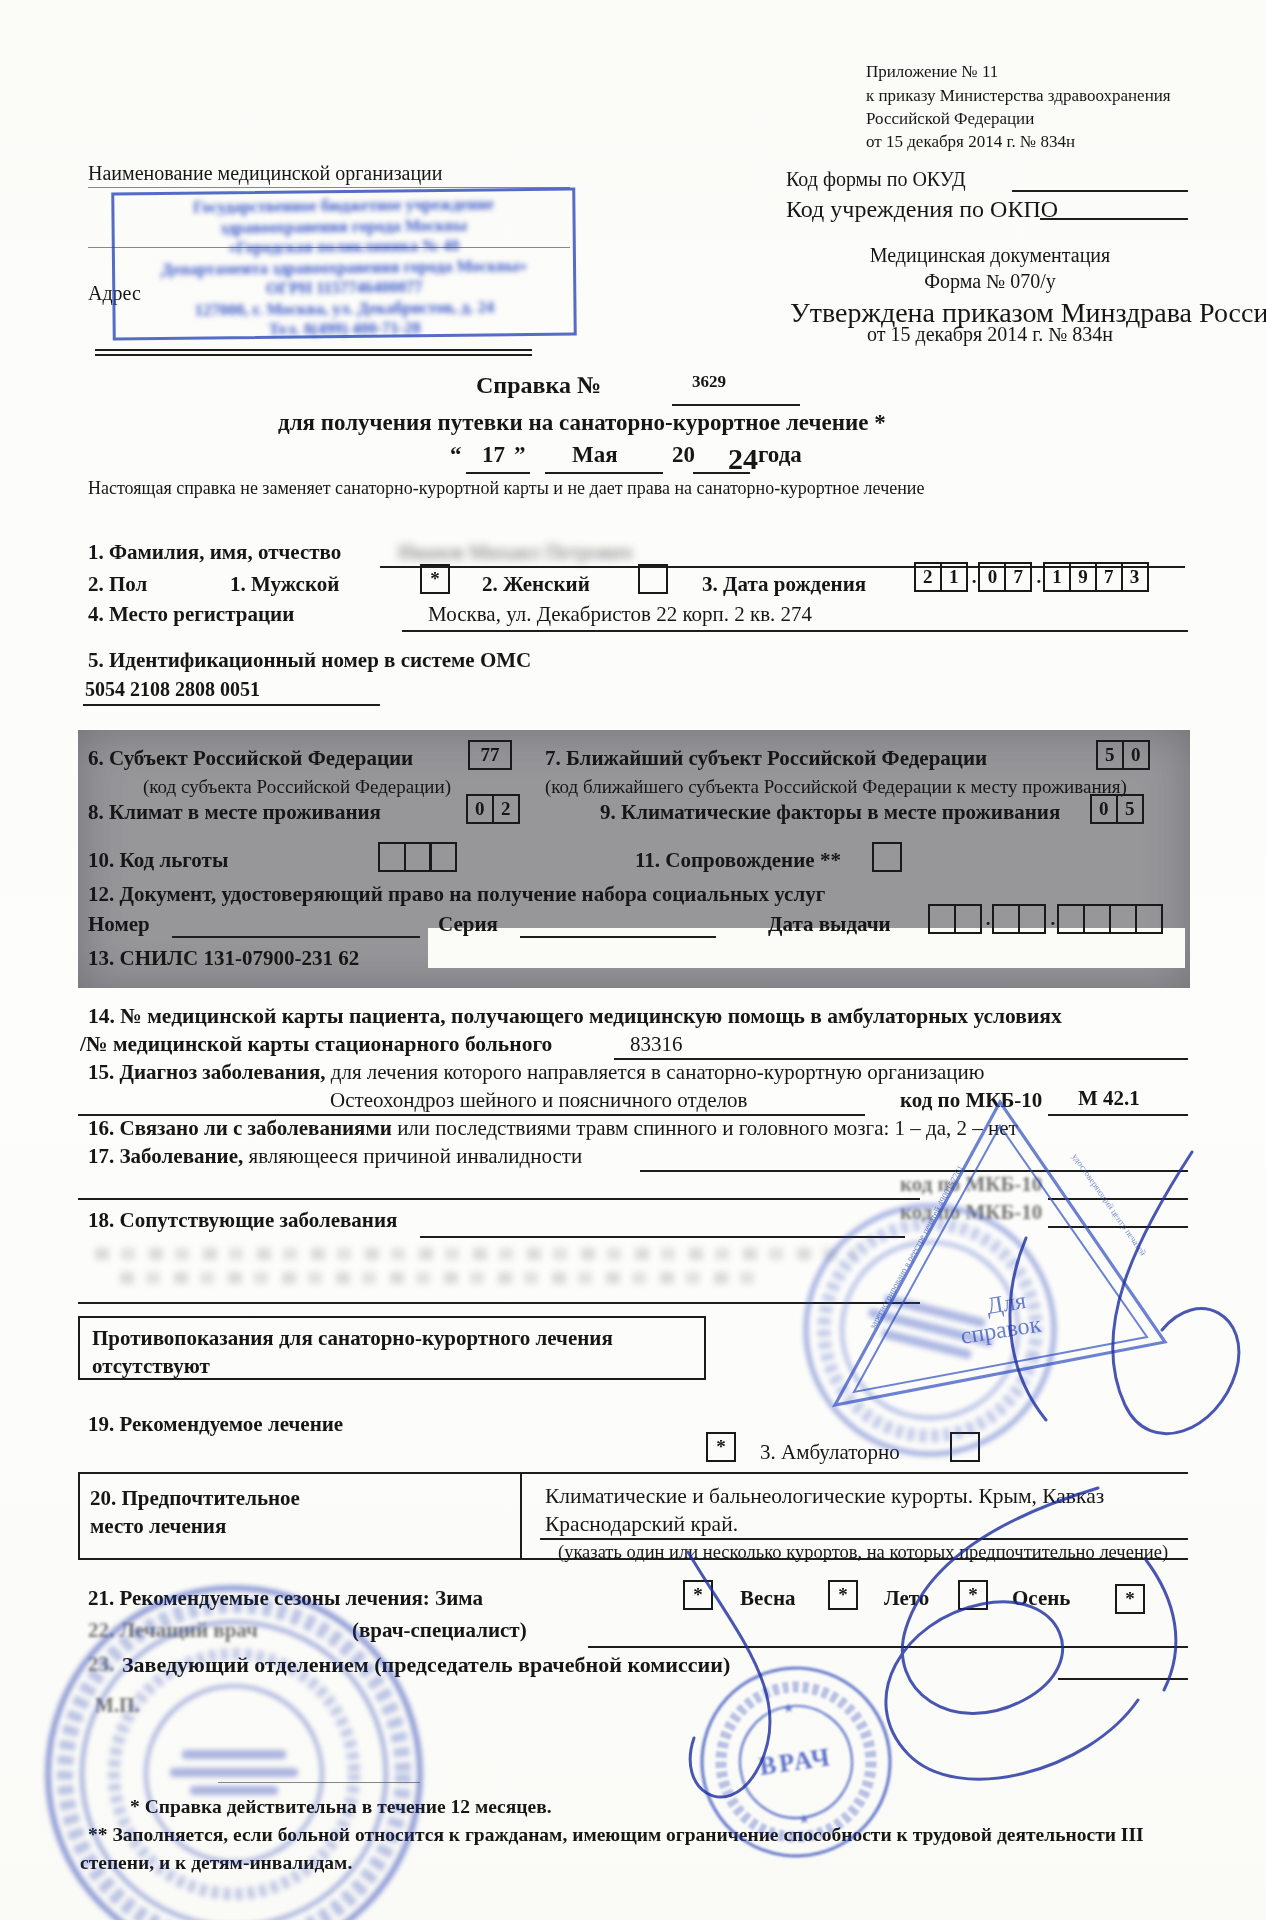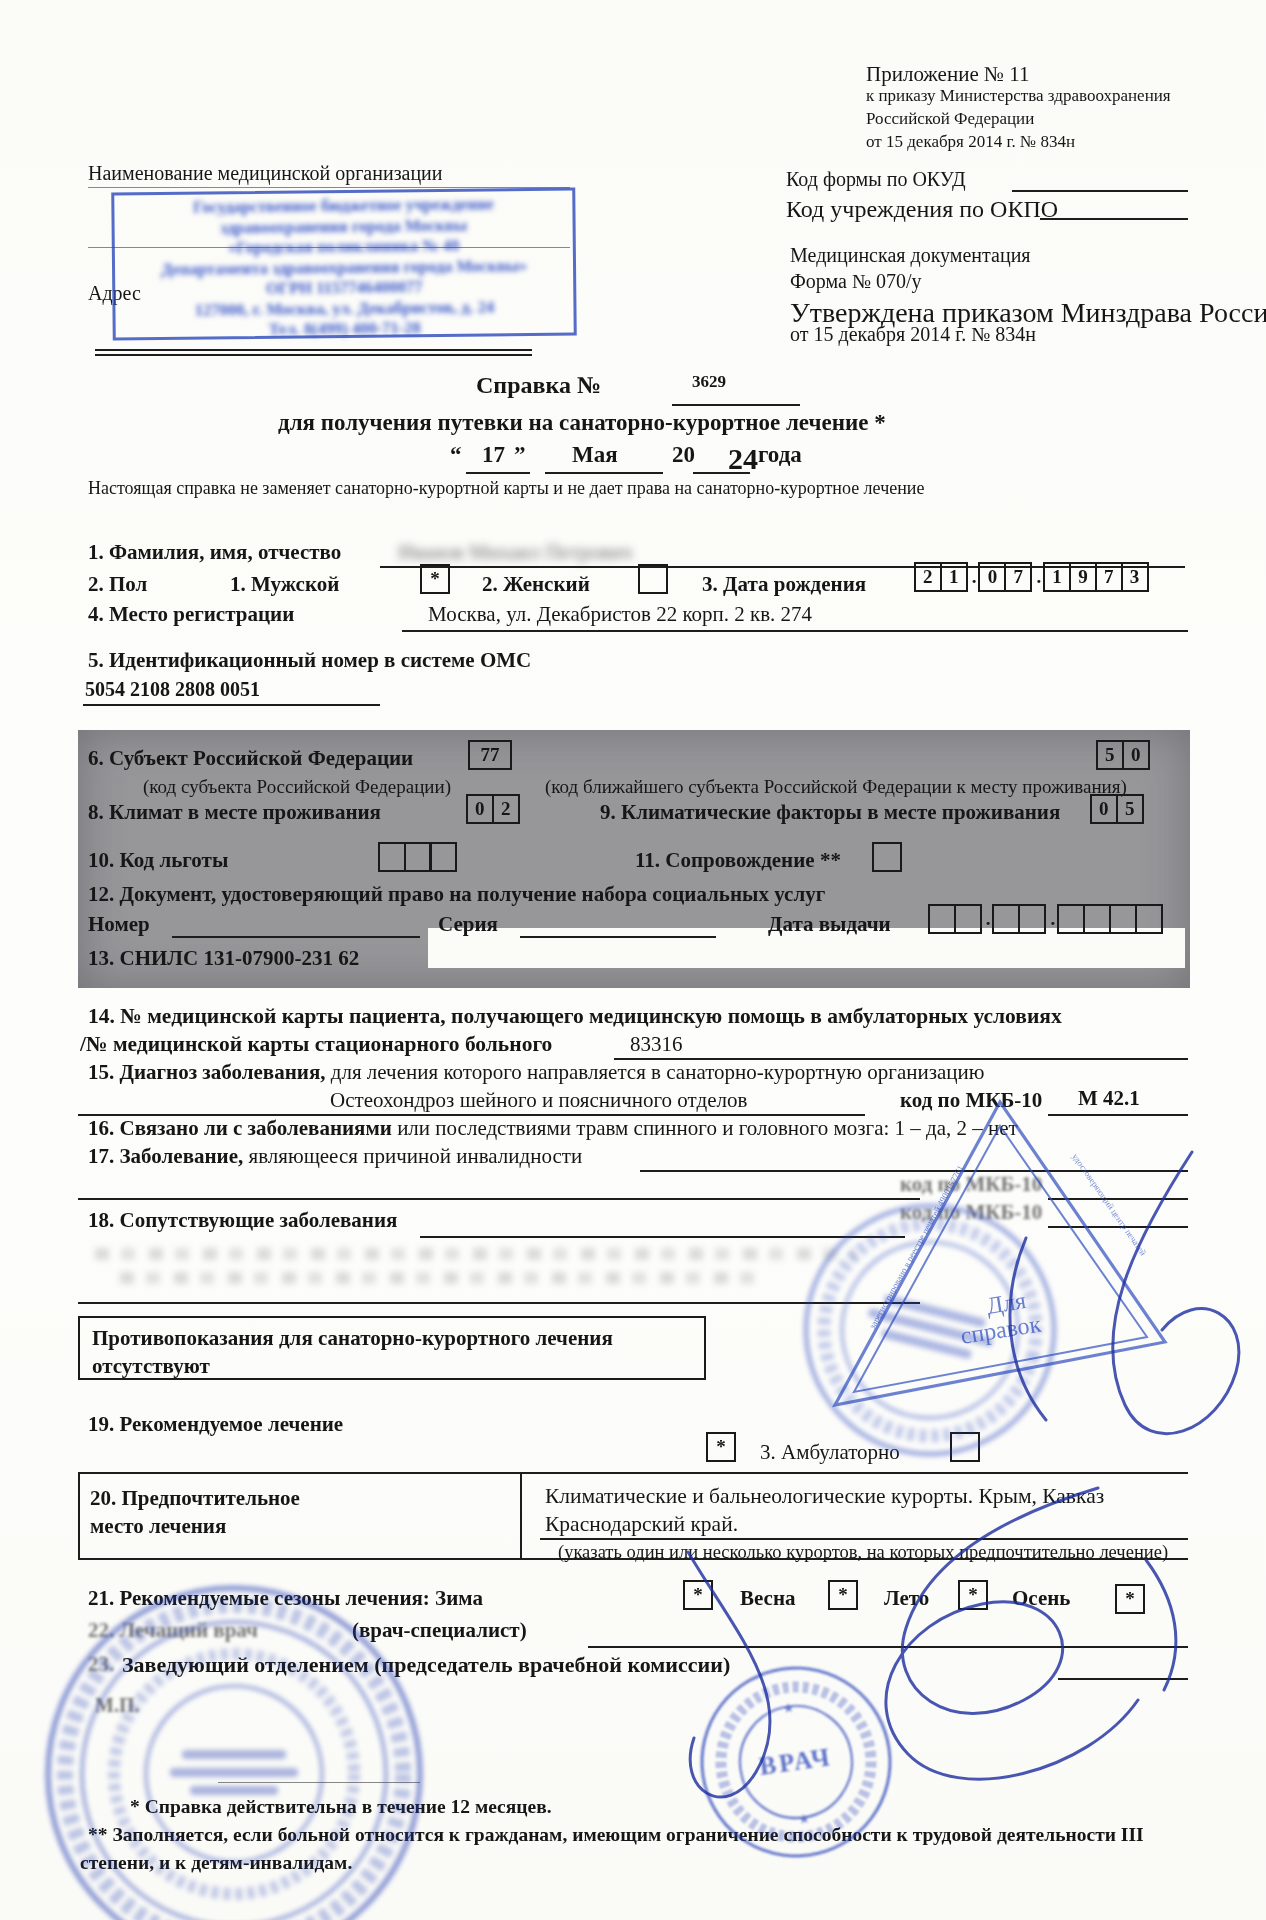--- a/index.html
+++ b/index.html
@@ -1,21 +1,21 @@
 <!DOCTYPE html>
 <html><head>
 <meta charset="utf-8">
 <style>
   html,body{margin:0;padding:0;background:#9a9a9a;}
   .page{position:relative;width:1266px;height:1920px;margin:0 auto;overflow:hidden;
     background:linear-gradient(180deg,#fbfbf8 0%,#fdfdfb 55%,#fafaf7 100%);
     font-family:"Liberation Serif","DejaVu Serif",serif;color:#161616;font-size:21px;}
   .t{position:absolute;white-space:nowrap;line-height:1.15;}
   .b{font-weight:bold;}
-  .c{}
+  .c{text-align:center;}
   .ln{position:absolute;border-top:2px solid #1d1d1d;height:0;}
   .thin{border-top:1.4px solid #4a4a4a;opacity:.65;}
   .cb{position:absolute;width:30px;height:30px;border:2.4px solid #191919;box-sizing:border-box;
       text-align:center;font-weight:bold;font-size:19px;line-height:25px;}
   .cells{position:absolute;display:flex;}
   .cl{width:28px;height:30px;border:2.2px solid #191919;box-sizing:border-box;margin-left:-2.2px;
       text-align:center;font-weight:bold;font-size:19px;line-height:26px;}
   .dt{width:13px;text-align:center;font-weight:bold;font-size:19px;line-height:30px;}
   .gray{position:absolute;left:78px;top:730px;width:1112px;height:258px;background:#97979a;
         box-shadow:inset 0 0 46px rgba(55,55,62,.38);}
@@ -35,21 +35,21 @@
   .leftstamp{left:42px;top:1582px;width:384px;height:384px;filter:blur(2.8px);opacity:.68;}
   .sig{left:0;top:0;width:1266px;height:1920px;z-index:6;filter:blur(.4px);}
   .box-contra{position:absolute;left:78px;top:1316px;width:628px;height:64px;border:2.6px solid #1b1b1b;box-sizing:border-box;}
   svg text{font-family:"Liberation Serif","DejaVu Serif",serif;}
 </style>
 </head>
 <body>
 
 <div class="page">
 
-  <div class="t" style="left:866px;top:62px;font-size:21px">Приложение № 11</div>
+  <div class="t" style="left:866px;top:62px;font-size:17px">Приложение № 11</div>
   <div class="t" style="left:866px;top:86px;font-size:17px">к приказу Министерства здравоохранения</div>
   <div class="t" style="left:866px;top:109px;font-size:17px">Российской Федерации</div>
   <div class="t" style="left:866px;top:132px;font-size:17px">от 15 декабря 2014 г. № 834н</div>
 
   <div class="t" style="left:786px;top:168px;font-size:20px">Код формы по ОКУД</div>
   <div class="ln" style="left:1012px;top:190px;width:176px"></div>
   <div class="t" style="left:786px;top:196px;font-size:24px">Код учреждения по ОКПО</div>
   <div class="ln" style="left:1040px;top:218px;width:148px"></div>
 
   <div class="t c" style="left:790px;top:244px;width:400px;font-size:20px">Медицинская документация</div>
@@ -109,20 +109,21 @@
 
   <div class="t b" style="left:88px;top:648px">5. Идентификационный номер в системе ОМС</div>
   <div class="t b" style="left:85px;top:678px;font-size:20px">5054 2108 2808 0051</div>
   <div class="ln" style="left:83px;top:704px;width:297px"></div>
 
   <div class="gray"></div>
   <div class="wbox"></div>
 
   <div class="t b" style="left:88px;top:746px">6. Субъект Российской Федерации</div>
   <div class="cb" style="left:468px;top:740px;width:44px">77</div>
+  <div class="t b" style="left:545px;top:746px">7. Ближайший субъект Российской Федерации</div>
   <div class="cells" style="left:1098px;top:740px">
     <div class="cl">5</div>
     <div class="cl">0</div>
   </div>
   <div class="t" style="left:143px;top:776px;font-size:19px">(код субъекта Российской Федерации)</div>
   <div class="t" style="left:545px;top:776px;font-size:19px">(код ближайшего субъекта Российской Федерации к месту проживания)</div>
 
   <div class="t b" style="left:88px;top:800px">8. Климат в месте проживания</div>
   <div class="cells" style="left:468px;top:794px">
     <div class="cl">0</div>

